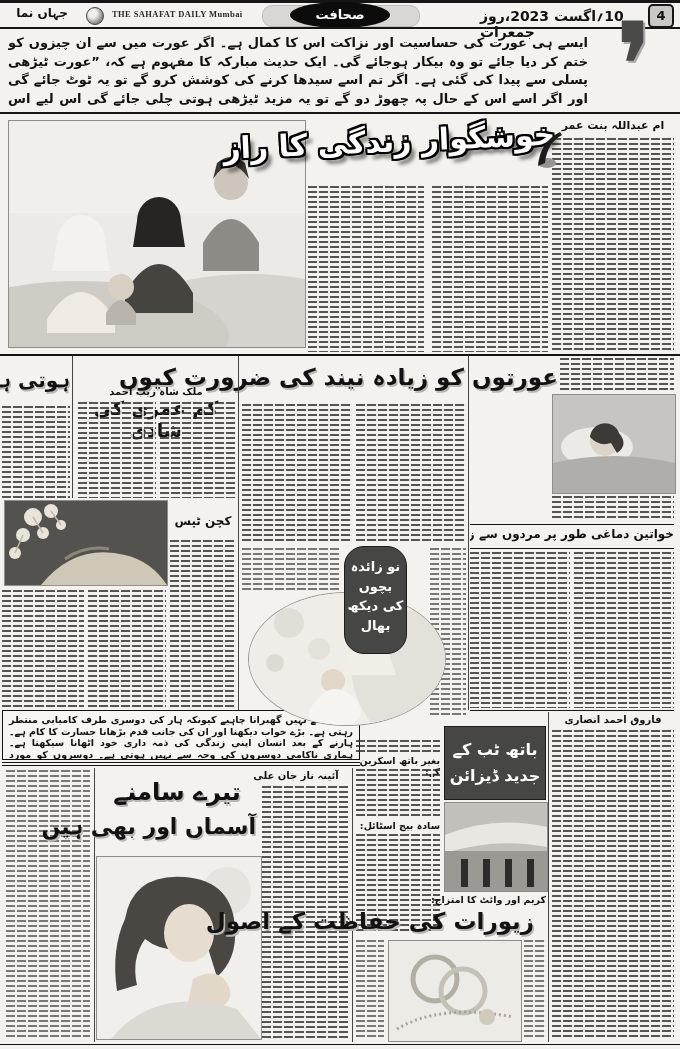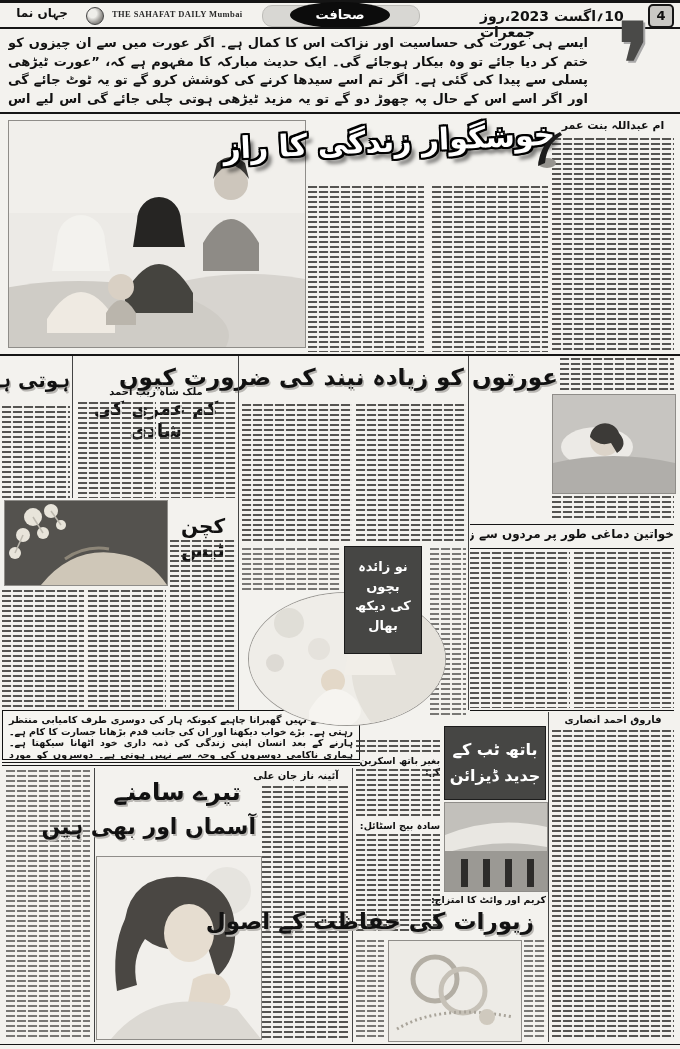--- a/index.html
+++ b/index.html
@@ -108,21 +108,21 @@
           <circle cx="56" cy="24" r="5"></circle>
           <circle cx="10" cy="52" r="6"></circle>
         </g>
       <g stroke="#bdb9af" stroke-width="1.5">
           <line x1="28" y1="16" x2="38" y2="32"></line>
           <line x1="46" y1="10" x2="56" y2="24"></line>
           <line x1="18" y1="34" x2="10" y2="52"></line>
         </g>
     </svg>
   </div>
-  <div class="abs ur" style="left:170px;top:514px;width:66px;height:20px;font-size:20px;font-weight:bold;text-align:center;">کچن ٹپس</div>
+  <div class="abs ur" style="left:170px;top:514px;width:66px;height:20px;font-size:12px;font-weight:bold;text-align:center;">کچن ٹپس</div>
   <div class="abs ftx" style="left:170px;top:540px;width:66px;height:168px;"></div>
   <div class="abs ftx" style="left:88px;top:590px;width:78px;height:118px;"></div>
   <div class="abs ftx" style="left:2px;top:590px;width:82px;height:118px;"></div>
   <div class="abs vline" style="left:238px;top:356px;height:354px;"></div>
 
   <div class="abs ftx" style="left:356px;top:404px;width:110px;height:138px;"></div>
   <div class="abs ftx" style="left:242px;top:404px;width:110px;height:138px;"></div>
   <div class="abs ftx" style="left:560px;top:358px;width:114px;height:34px;"></div>
   <div class="abs ph" style="left:552px;top:394px;width:122px;height:98px;">
     <svg viewBox="0 0 122 98" preserveAspectRatio="none">
@@ -138,21 +138,21 @@
 
   <div class="abs rule" style="left:470px;top:524px;width:204px;height:1px;"></div>
   <div class="abs ur" style="left:470px;top:527px;width:204px;height:18px;font-size:12px;font-weight:bold;text-align:center;white-space:nowrap;overflow:hidden;">خواتین دماغی طور پر مردوں سے زیادہ جوان ثابت</div>
   <div class="abs rule" style="left:470px;top:548px;width:204px;height:1px;"></div>
   <div class="abs ftx" style="left:574px;top:552px;width:100px;height:156px;"></div>
   <div class="abs ftx" style="left:470px;top:552px;width:100px;height:156px;"></div>
   <div class="abs rule" style="left:470px;top:710px;width:204px;height:1px;"></div>
 
   <div class="abs ftx ftx-lite" style="left:242px;top:548px;width:98px;height:42px;"></div>
   <div class="abs ftx ftx-lite" style="left:430px;top:548px;width:36px;height:170px;"></div>
-  <div class="abs ur box-dark" style="left:344px;top:546px;width:78px;height:108px;font-size:13px;line-height:1.5;padding-top:10px;box-sizing:border-box;z-index:2;">
+  <div class="abs ur box-dark" style="left:344px;top:546px;width:63px;height:108px;font-size:13px;line-height:1.5;padding-top:10px;box-sizing:border-box;z-index:2;border-radius:20px;">
     <div>نو زائدہ بچوں</div>
     <div>کی دیکھ</div>
     <div>بھال</div>
   </div>
   <div class="abs" style="left:248px;top:592px;width:196px;height:132px;border-radius:50%;overflow:hidden;border:1px solid #9a9894;background:#efede8;z-index:1;">
     <svg viewBox="0 0 196 132" preserveAspectRatio="none">
       <rect width="196" height="132" fill="#efede8"></rect>
       <circle cx="40" cy="30" r="15" fill="#dcd9d2" opacity=".8"></circle>
       <circle cx="70" cy="56" r="11" fill="#e2dfd8" opacity=".8"></circle>
       <circle cx="26" cy="70" r="9" fill="#d8d5ce" opacity=".8"></circle>

